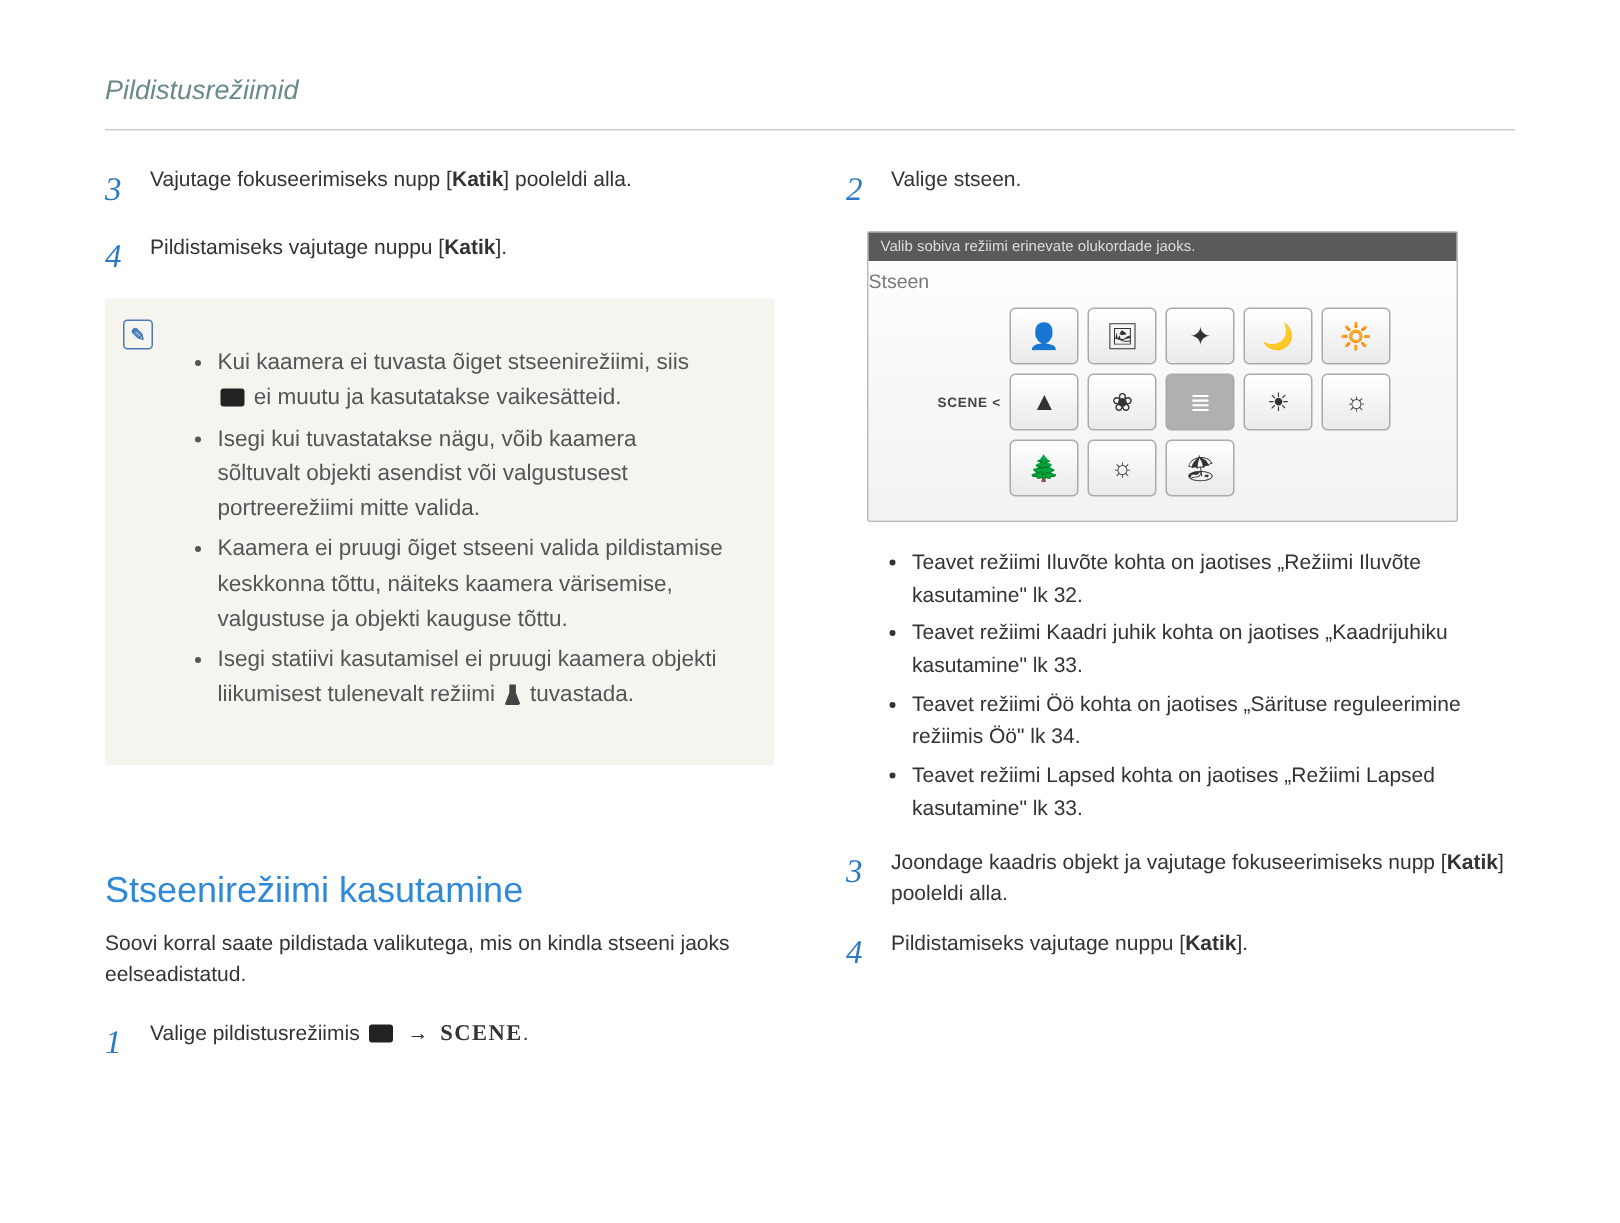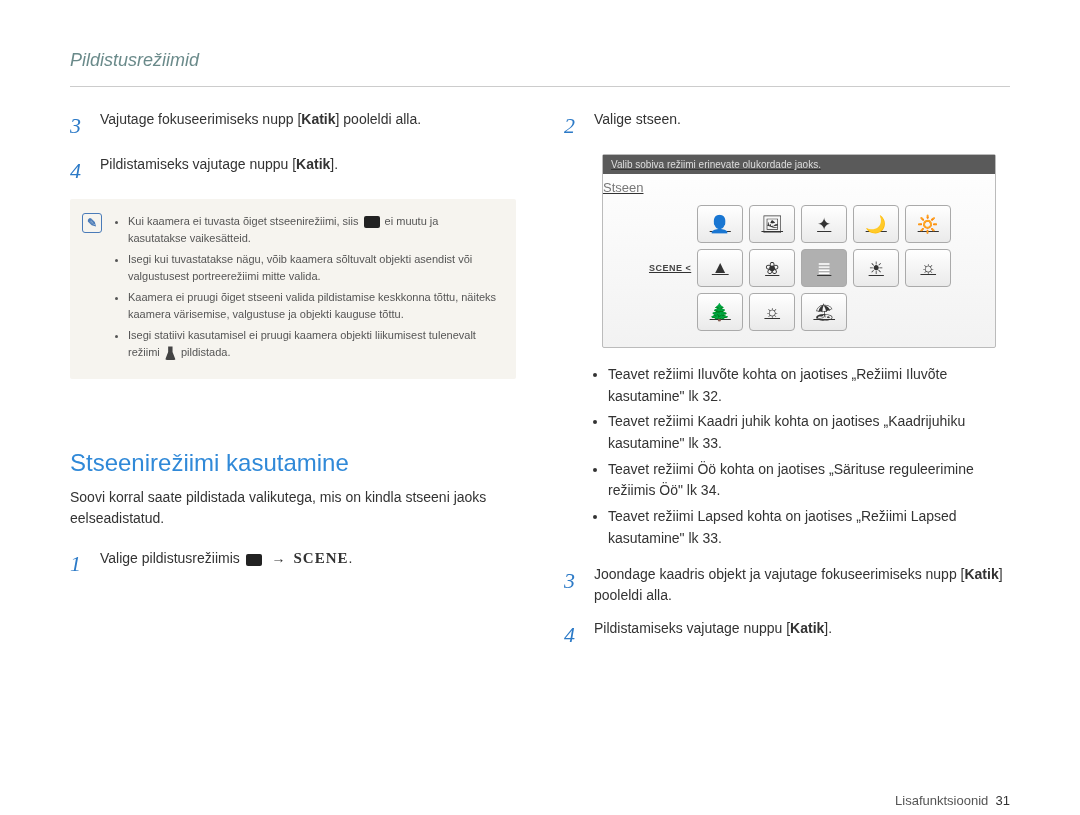--- a/index.html
+++ b/index.html
@@ -67,22 +67,22 @@
     font-size: 12px;
     display: flex;
     align-items: center;
     justify-content: center;
     flex-shrink: 0;
     font-weight: bold;
   }
   .note-list {
     list-style: disc;
     padding-left: 16px;
-    margin: 0;
-    font-size: 11px;
+    margin: 17px;
+    font-size: 15px;
     line-height: 1.55;
     color: #555;
   }
   .note-list li { margin-bottom: 4px; }
   .inline-icon {
     display: inline-block;
     width: 14px;
     height: 12px;
     background: #444;
     border-radius: 2px;
@@ -120,23 +120,22 @@
   .scene-label {
     font-family: 'Times New Roman', serif;
     font-weight: bold;
     font-size: 15px;
     letter-spacing: 1px;
   }
   .screenshot {
     border: 1px solid #bbb;
     background: linear-gradient(#fff, #f2f2f2);
     width: 88%;
-    margin: 8px 0 16px 38px;
+    margin: 8px 0 16px 14px;
     border-radius: 2px;
-    text-decoration: underline;
   }
   .screenshot-bar {
     background: #5a5a5a;
     color: #ddd;
     font-size: 10px;
     padding: 4px 8px;
   }
   .screenshot-title {
     text-align: left;
     color: #777;
@@ -220,21 +219,21 @@
 
       <div class="note-box">
         <div class="note-icon">✎</div>
         <ul class="note-list">
           <li>
             <span>Kui kaamera ei tuvasta õiget stseenirežiimi, siis </span><span class="inline-icon camera"></span><span> ei muutu ja kasutatakse vaikesätteid.</span>
           </li>
           <li>Isegi kui tuvastatakse nägu, võib kaamera sõltuvalt objekti asendist või valgustusest portreerežiimi mitte valida.</li>
           <li>Kaamera ei pruugi õiget stseeni valida pildistamise keskkonna tõttu, näiteks kaamera värisemise, valgustuse ja objekti kauguse tõttu.</li>
           <li>
-            <span>Isegi statiivi kasutamisel ei pruugi kaamera objekti liikumisest tulenevalt režiimi </span><span class="inline-icon person"></span><span> pildistada.</span>
+            <span>Isegi statiivi kasutamisel ei pruugi kaamera objekti liikumisest tulenevalt režiimi </span><span class="inline-icon person"></span><span> tuvastada.</span>
           </li>
         </ul>
       </div>
 
       <h2 class="section-title">Stseenirežiimi kasutamine</h2>
       <div class="section-intro">Soovi korral saate pildistada valikutega, mis on kindla stseeni jaoks eelseadistatud.</div>
 
       <div class="step">
         <div class="step-num">1</div>
         <div>

